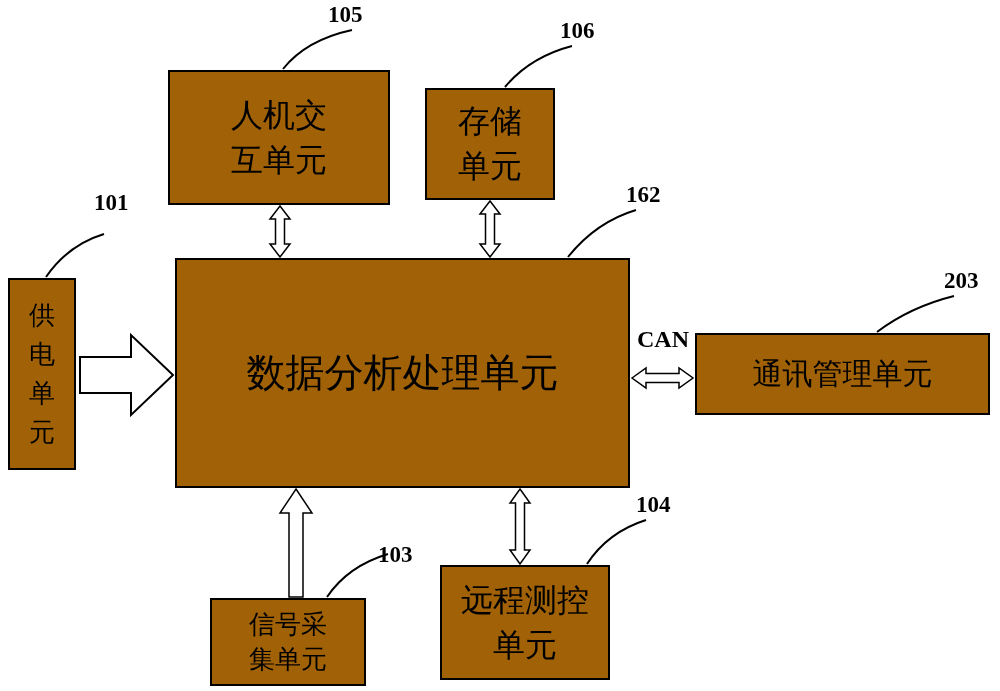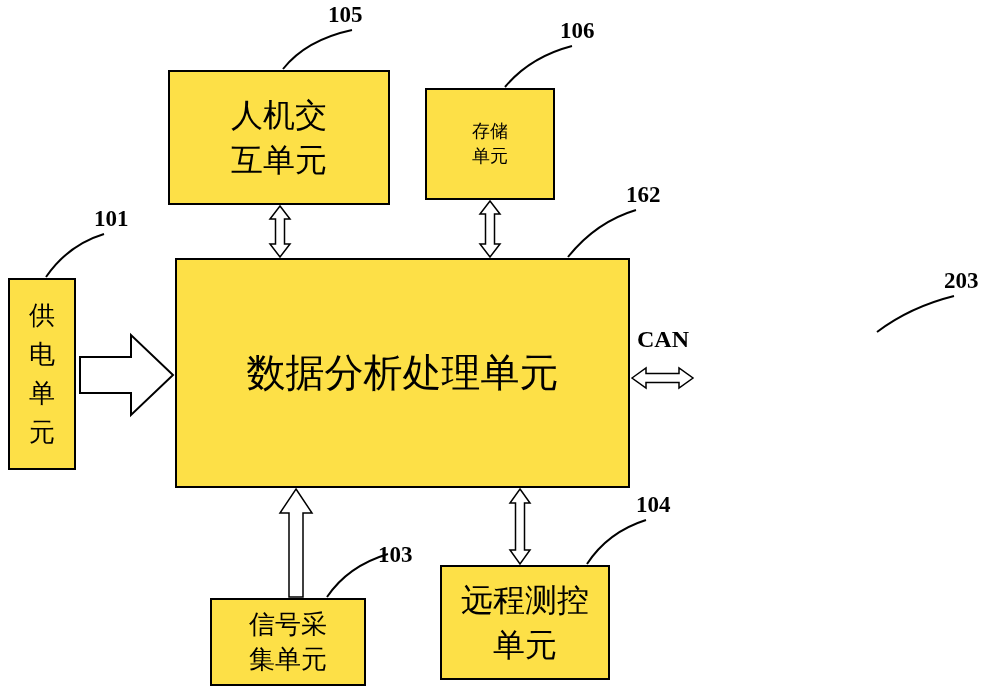--- a/index.html
+++ b/index.html
@@ -19,52 +19,52 @@
     position: absolute;
     left: 0;
     top: 0;
     width: 1000px;
     height: 691px;
     pointer-events: none;
   }
   .box {
     position: absolute;
     border: 2px solid #000000;
-    background: #fde047;
+    background: #a16207;
     display: flex;
     align-items: center;
     justify-content: center;
     text-align: center;
     color: #000000;
     box-sizing: border-box;
   }
   .box-label {
     white-space: pre-line;
     line-height: 1.4;
   }
   #box-power   { left: 8px;   top: 278px; width: 68px;  height: 192px; font-size: 26px; }
   #box-power .box-label { line-height: 1.5; }
   #box-hmi     { left: 168px; top: 70px;  width: 222px; height: 135px; font-size: 32px; }
-  #box-storage { left: 425px; top: 88px;  width: 130px; height: 112px; font-size: 18px; }
+  #box-storage { left: 425px; top: 88px;  width: 130px; height: 112px; font-size: 32px; }
   #box-central { left: 175px; top: 258px; width: 455px; height: 230px; font-size: 39px; }
   #box-comm    { left: 695px; top: 333px; width: 295px; height: 82px;  font-size: 30px; }
   #box-signal  { left: 210px; top: 598px; width: 156px; height: 88px;  font-size: 26px; }
   #box-signal .box-label { line-height: 1.35; }
   #box-remote  { left: 440px; top: 565px; width: 170px; height: 115px; font-size: 32px; }
   .ref {
     position: absolute;
     font-family: "Liberation Serif", serif;
     font-weight: bold;
     font-size: 23px;
     color: #000000;
   }
   #ref-105 { left: 328px; top: 2px; }
   #ref-106 { left: 560px; top: 18px; }
   #ref-102 { left: 626px; top: 182px; }
-  #ref-101 { left: 94px;  top: 206px; }
+  #ref-101 { left: 94px;  top: 190px; }
   #ref-109 { left: 944px; top: 268px; }
   #ref-103 { left: 378px; top: 526px; margin-top: 16px; }
   #ref-104 { left: 636px; top: 492px; }
   .can-label {
     position: absolute;
     left: 632px;
     top: 326px;
     width: 62px;
     text-align: center;
     font-family: "Liberation Serif", serif;
@@ -115,20 +115,23 @@
 
   <div class="box" id="box-storage">
     <span class="box-label">存储
 单元</span>
   </div>
 
   <div class="box" id="box-central">
     <span class="box-label">数据分析处理单元</span>
   </div>
 
+  <div class="box" id="box-comm">
+    <span class="box-label">通讯管理单元</span>
+  </div>
 
   <div class="box" id="box-signal">
     <span class="box-label">信号采
 集单元</span>
   </div>
 
   <div class="box" id="box-remote">
     <span class="box-label">远程测控
 单元</span>
   </div>

